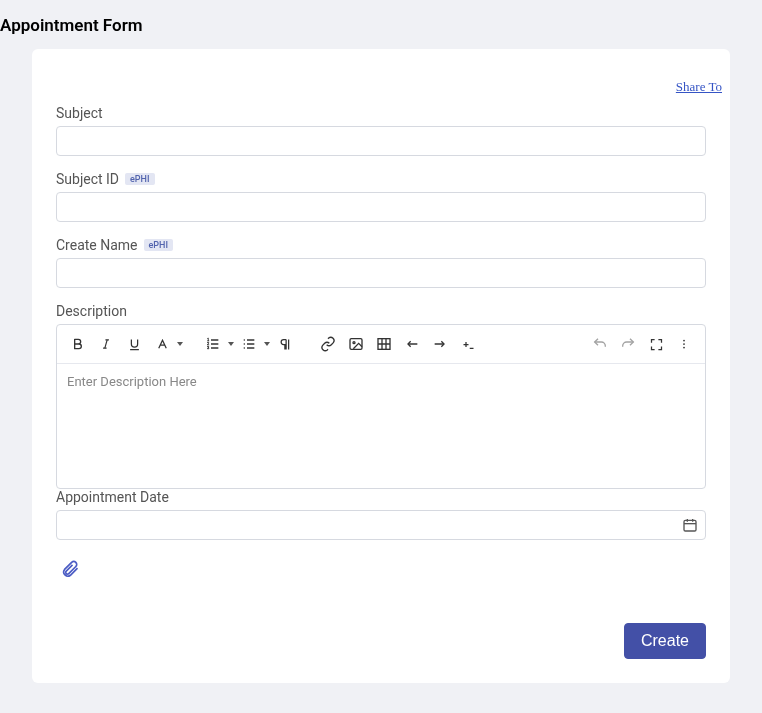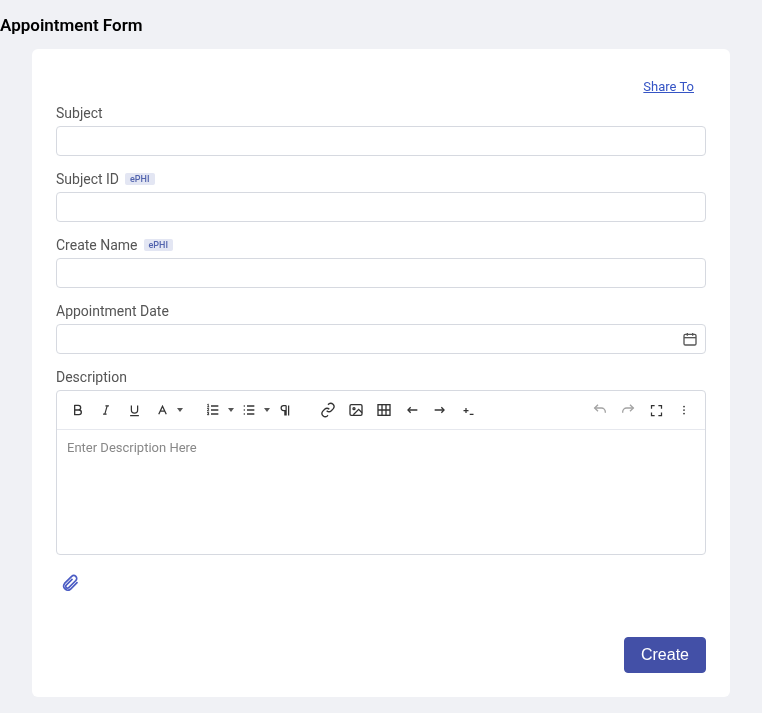--- a/index.html
+++ b/index.html
@@ -24,25 +24,26 @@
     .card {
       background: #fff;
       margin: 0 32px 0 32px;
       border-radius: 6px;
       padding: 56px 24px 24px 24px;
       position: relative;
     }
     .share-link {
       position: absolute;
       top: 30px;
-      right: 36px;
+      right: 8px;
       font-size: 13px;
       color: #3554c5;
       text-decoration: underline;
       cursor: pointer;
+      font-family: Liberation Serif, serif;
     }
     .form-group {
       margin-bottom: 15px;
     }
     .label-row {
       display: flex;
       align-items: center;
       margin-bottom: 5px;
       gap: 6px;
     }
@@ -200,37 +201,20 @@
     </div>
     <input type="text" class="text-input" value="" style="">
   </div>
 
   <div class="form-group">
     <div class="label-row">
       <span class="label">Create Name</span>
       <span class="badge">ePHI</span>
     </div>
     <input type="text" class="text-input" value="" style="">
-  </div>
-
-  <div class="form-group">
-    <div class="label-row">
-      <span class="label">Appointment Date</span>
-    </div>
-    <div class="date-wrapper">
-      <input type="text" class="text-input" value="" style="">
-      <span class="date-icon">
-        <svg viewBox="0 0 24 24" width="16" height="16" fill="none" stroke="currentColor" stroke-width="2">
-          <rect x="3" y="5" width="18" height="16" rx="2"></rect>
-          <line x1="3" y1="10" x2="21" y2="10"></line>
-          <line x1="8" y1="3" x2="8" y2="7"></line>
-          <line x1="16" y1="3" x2="16" y2="7"></line>
-        </svg>
-      </span>
-    </div>
   </div>
 
   <div class="form-group" style="margin-bottom:0;">
     <div class="label-row">
       <span class="label">Description</span>
     </div>
     <div class="rte-wrapper">
       <div class="rte-toolbar">
         <button class="rte-btn" title="Bold">
           <svg viewBox="0 0 24 24" width="16" height="16">
@@ -360,20 +344,37 @@
                 <circle cx="12" cy="12" r="1.5"></circle>
                 <circle cx="12" cy="18" r="1.5"></circle>
               </svg>
           </button>
         </div>
       </div>
       <div class="rte-area" contenteditable="true" style="">Enter Description Here</div>
     </div>
   </div>
 
+  <div class="form-group">
+    <div class="label-row">
+      <span class="label">Appointment Date</span>
+    </div>
+    <div class="date-wrapper">
+      <input type="text" class="text-input" value="" style="">
+      <span class="date-icon">
+        <svg viewBox="0 0 24 24" width="16" height="16" fill="none" stroke="currentColor" stroke-width="2">
+          <rect x="3" y="5" width="18" height="16" rx="2"></rect>
+          <line x1="3" y1="10" x2="21" y2="10"></line>
+          <line x1="8" y1="3" x2="8" y2="7"></line>
+          <line x1="16" y1="3" x2="16" y2="7"></line>
+        </svg>
+      </span>
+    </div>
+  </div>
+
   <div class="attach-row">
     <button class="attach-btn" title="Attach">
       <svg viewBox="0 0 24 24" width="20" height="20" fill="none" stroke="currentColor" stroke-width="2">
           <path d="M21 11l-8.5 8.5a5 5 0 01-7-7L14 4a3.5 3.5 0 015 5l-8.5 8.5a2 2 0 01-3-3L15 7"></path>
         </svg>
     </button>
   </div>
 
   <div class="footer">
     <button class="btn-primary">Create</button>

